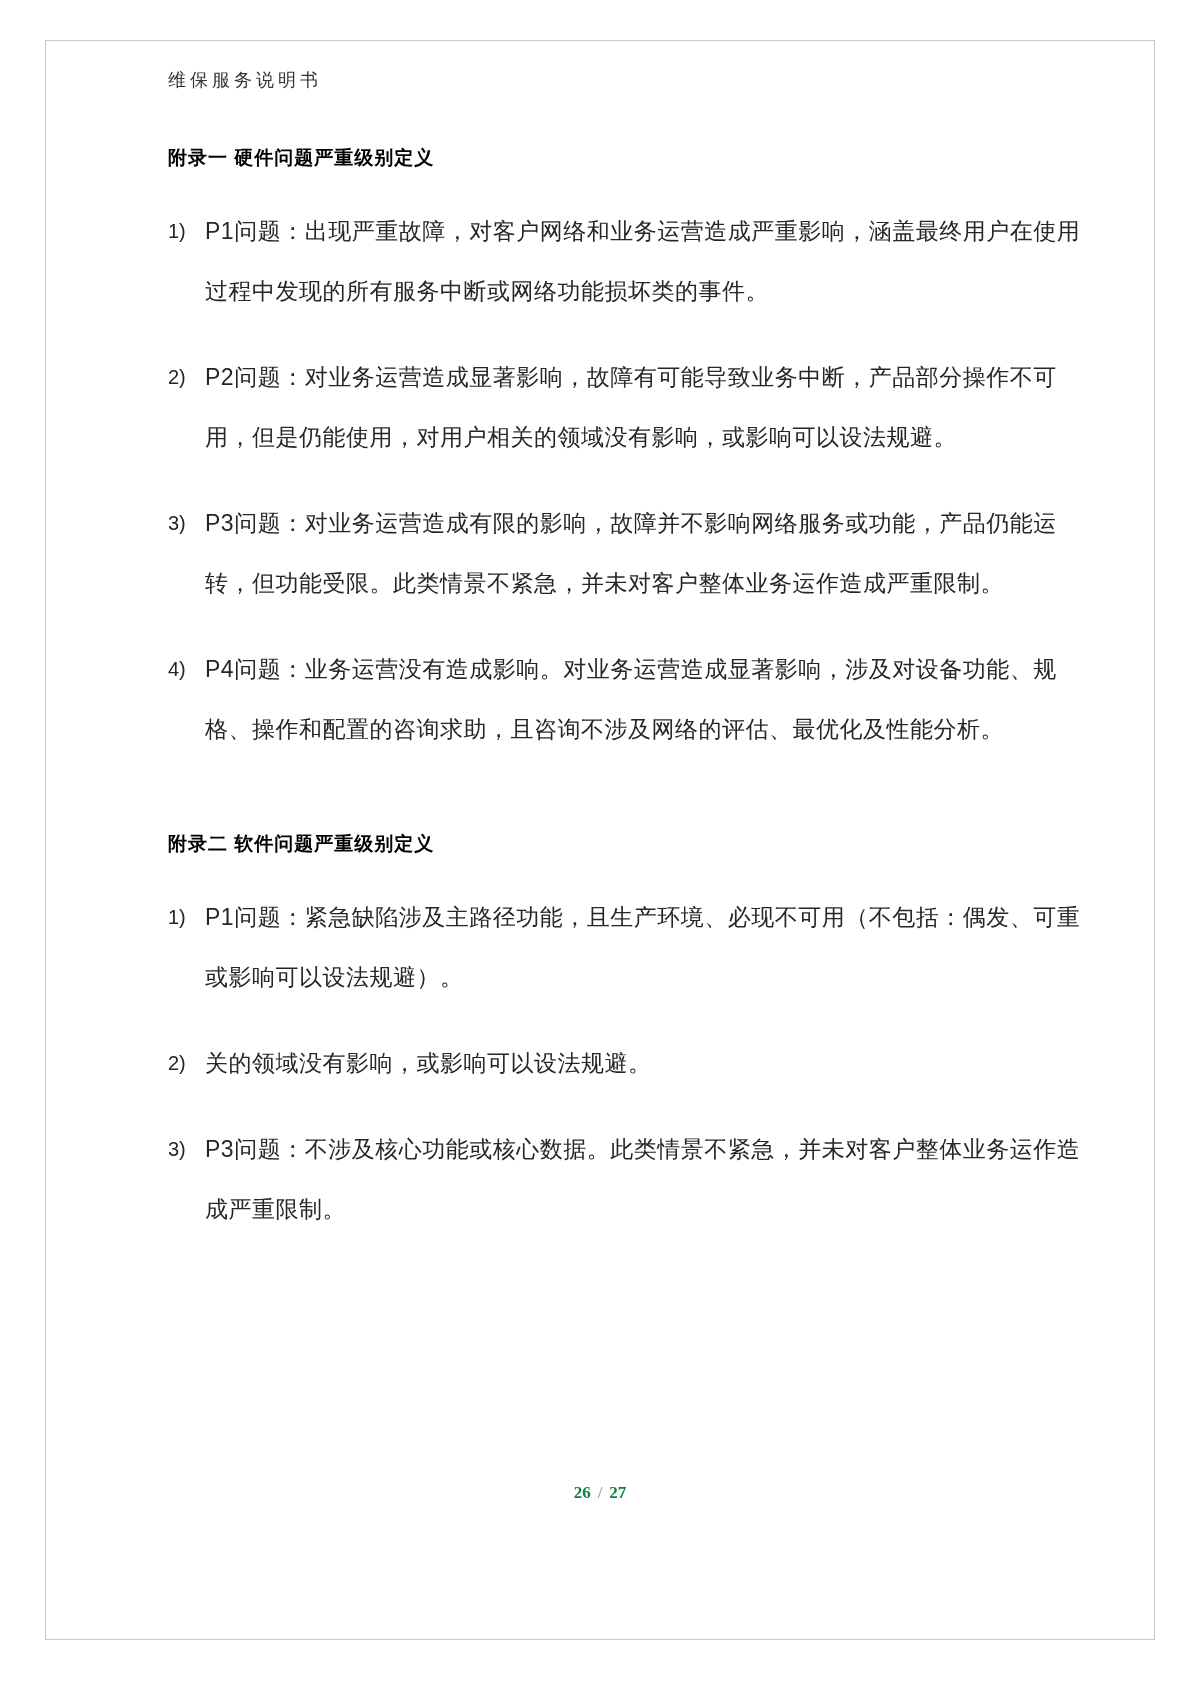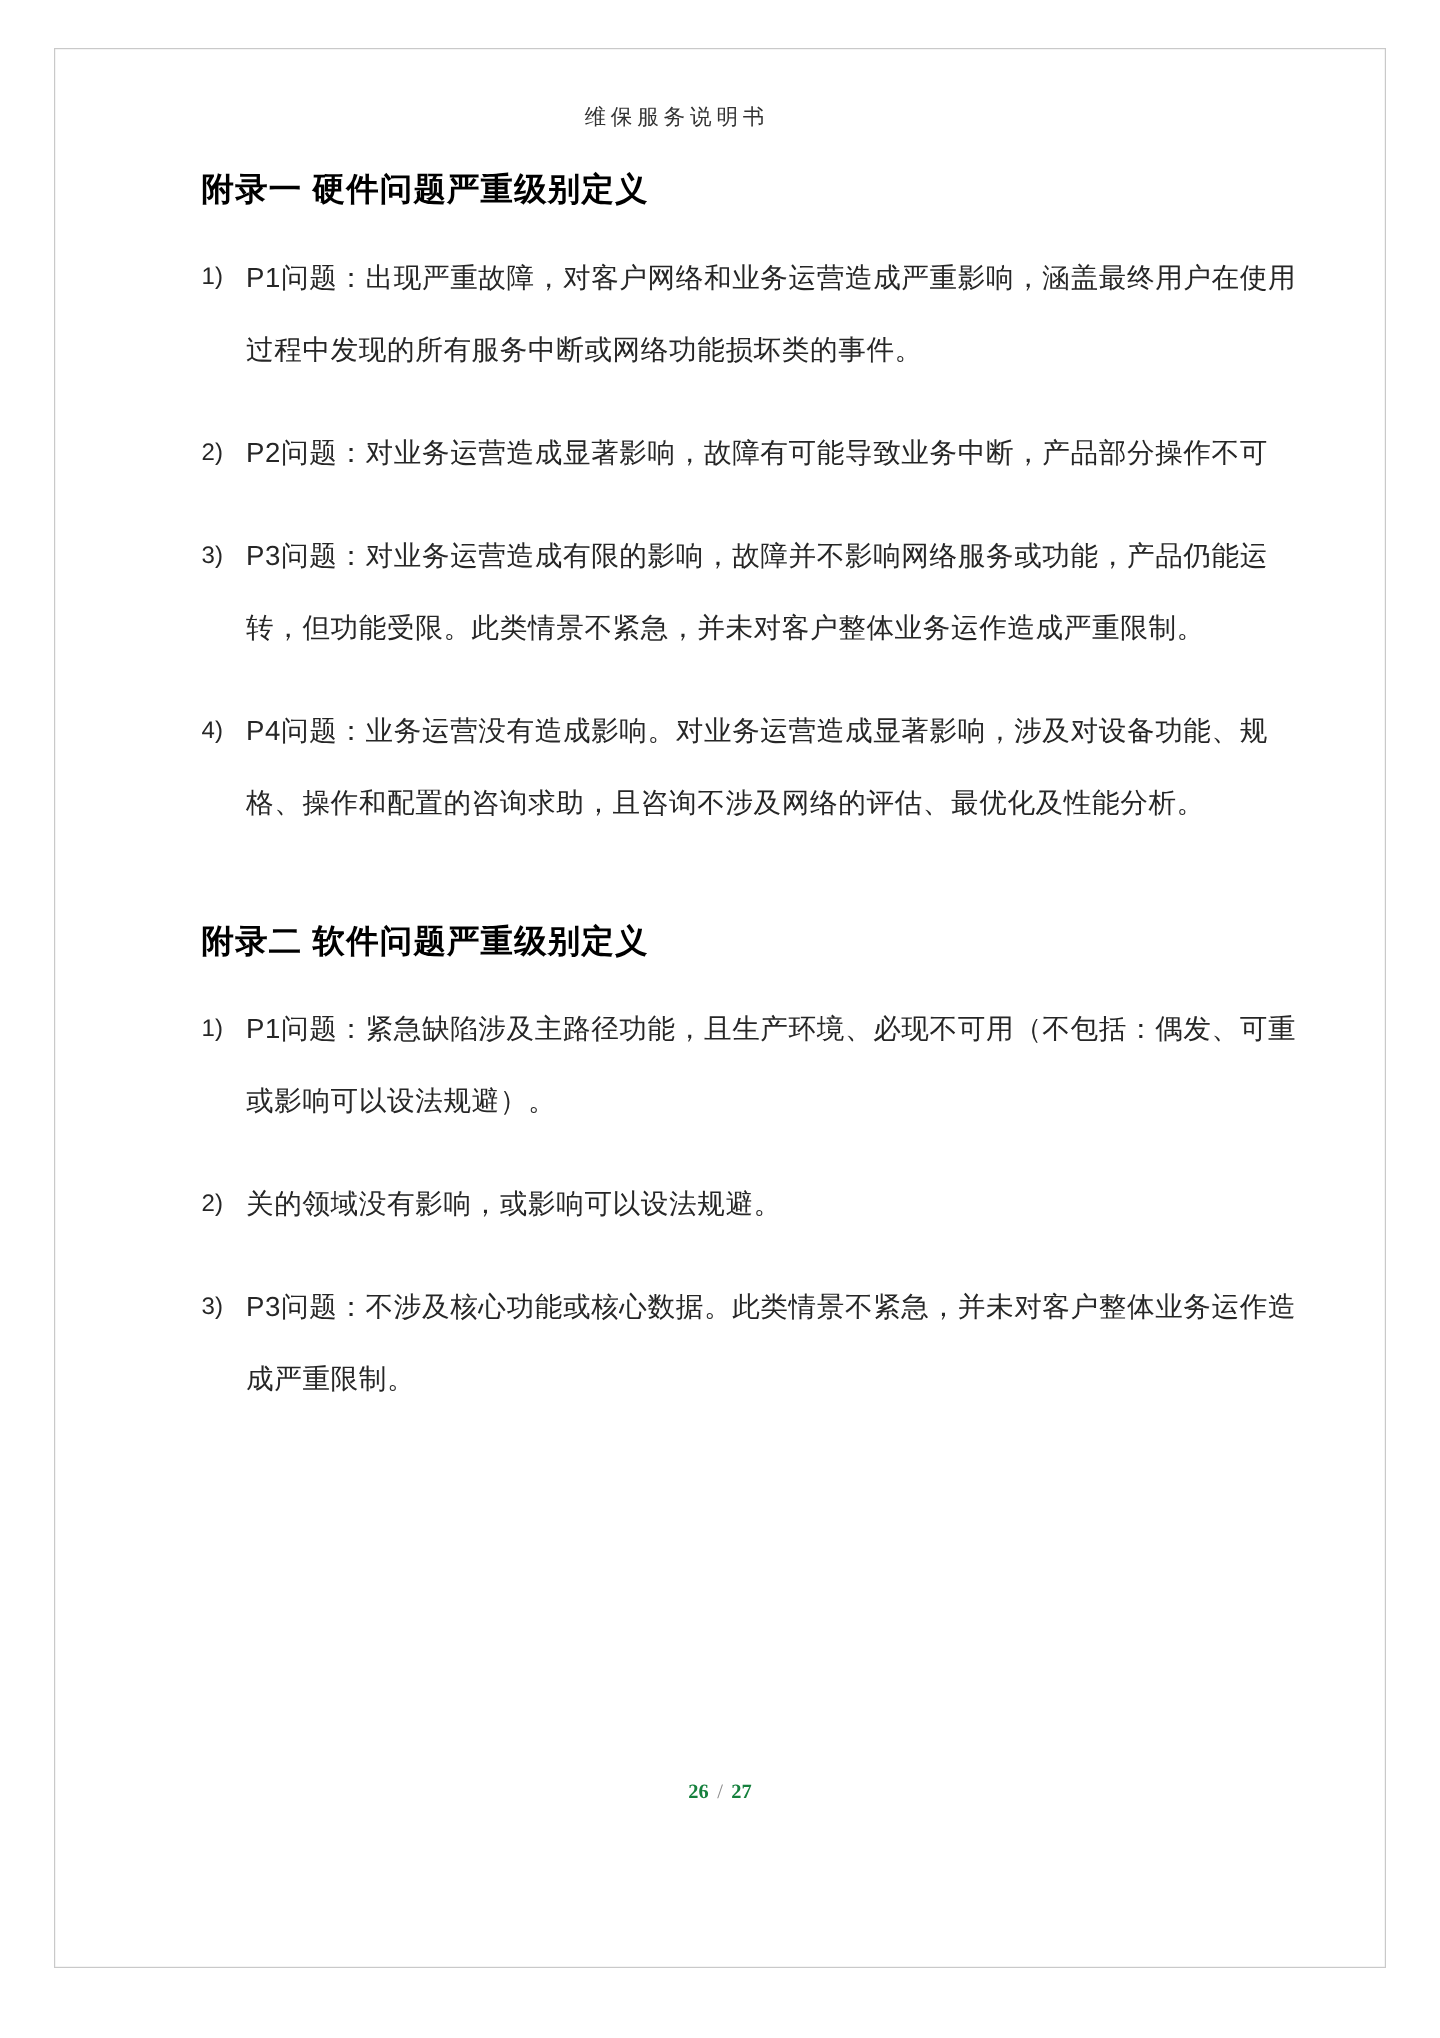--- a/index.html
+++ b/index.html
@@ -20,38 +20,38 @@
     position: absolute;
     left: 45px;
     top: 40px;
     right: 45px;
     bottom: 58px;
     border: 1px solid #c9c9c9;
     pointer-events: none;
   }
   .doc-header {
     position: absolute;
-    top: 85px;
+    top: 68px;
     left: 168px;
     width: 792px;
-    text-align: center;
+    text-align: left;
     font-family: "Liberation Serif", "DejaVu Serif", serif;
     font-size: 18px;
     letter-spacing: 4px;
     color: #333333;
   }
   .content {
     position: absolute;
     top: 0;
     left: 168px;
     width: 800px;
   }
   .section-heading {
     margin: 0;
-    font-size: 27px;
+    font-size: 19px;
     font-weight: bold;
     color: #000000;
     letter-spacing: 1px;
     line-height: 34px;
   }
   .heading-1 { margin-top: 141px; }
   .heading-2 { margin-top: 68px; }
   .list {
     margin-top: 26px;
   }
@@ -112,20 +112,21 @@
         <span class="num">1)</span>
         <div class="lines">
           <div class="line">P1问题：出现严重故障，对客户网络和业务运营造成严重影响，涵盖最终用户在使用</div>
           <div class="line">过程中发现的所有服务中断或网络功能损坏类的事件。</div>
         </div>
       </div>
       <div class="item">
         <span class="num">2)</span>
         <div class="lines">
           <div class="line">P2问题：对业务运营造成显著影响，故障有可能导致业务中断，产品部分操作不可</div>
+          <div class="line">用，但是仍能使用，对用户相关的领域没有影响，或影响可以设法规避。</div>
         </div>
       </div>
       <div class="item">
         <span class="num">3)</span>
         <div class="lines">
           <div class="line">P3问题：对业务运营造成有限的影响，故障并不影响网络服务或功能，产品仍能运</div>
           <div class="line">转，但功能受限。此类情景不紧急，并未对客户整体业务运作造成严重限制。</div>
         </div>
       </div>
       <div class="item">

